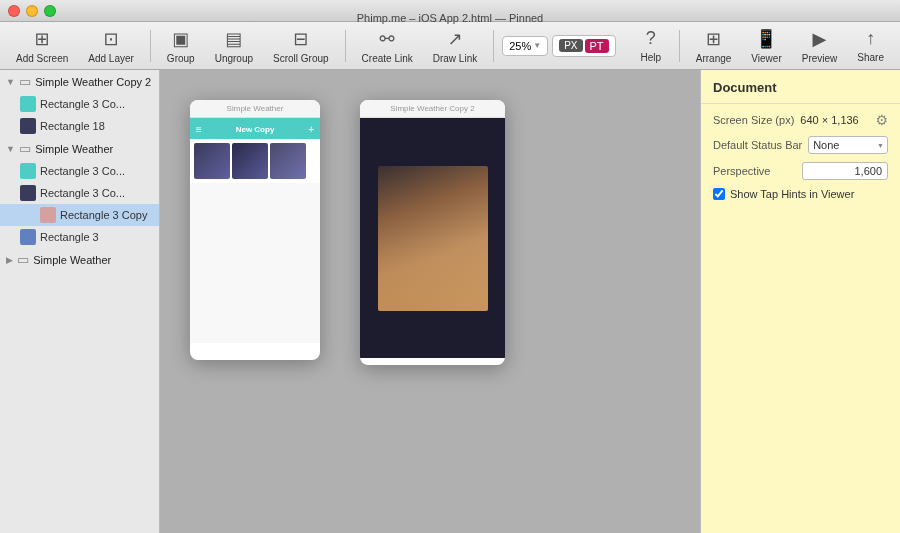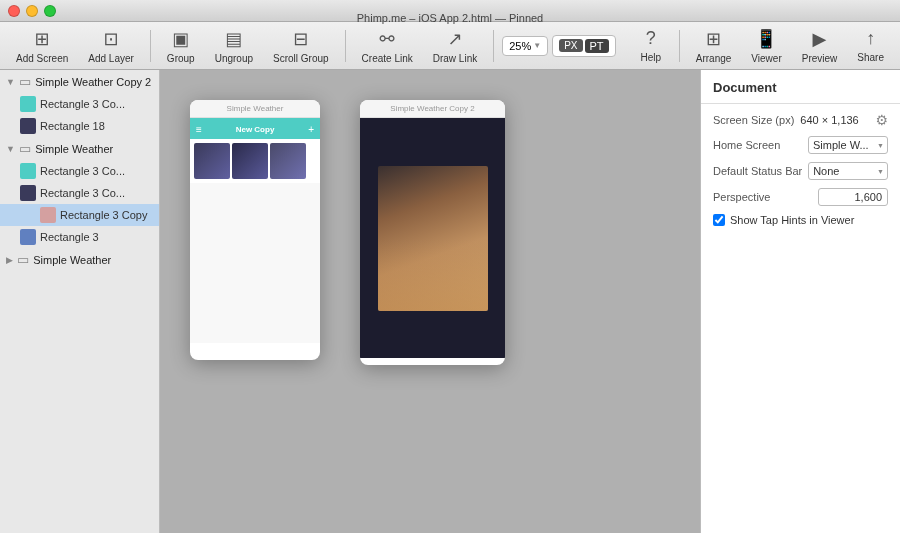--- a/index.html
+++ b/index.html
@@ -108,21 +108,21 @@
       gap: 4px;
     }
     .px-badge {
       background: #555;
       color: white;
       padding: 1px 5px;
       border-radius: 3px;
       font-size: 10px;
     }
     .pt-badge {
-      background: #404040;
+      background: #be185d;
       color: white;
       padding: 1px 5px;
       border-radius: 3px;
       font-size: 11px;
     }
 
     
     .main-layout {
       flex: 1;
       display: flex;
@@ -254,21 +254,21 @@
       bottom: 0;
       left: 0;
       right: 0;
       height: 50%;
       background: linear-gradient(to top, rgba(180,120,60,0.4), transparent);
     }
 
     
     .right-panel {
       width: 200px;
-      background: #ffffff;
+      background: #fef9c3;
       border-left: 1px solid #bbb;
       flex-shrink: 0;
       overflow-y: auto;
     }
     .panel-title {
       font-size: 13px;
       font-weight: 600;
       color: #333;
       padding: 10px 12px 8px 12px;
       border-bottom: 1px solid #ddd;
@@ -294,21 +294,21 @@
       color: #333;
       flex: 1;
       text-align: left;
     }
     .panel-input {
       background: white;
       border: 1px solid #bbb;
       border-radius: 3px;
       padding: 2px 5px;
       font-size: 11px;
-      width: 70px;
+      width: 86px;
       text-align: right;
       color: #333;
     }
     .panel-select {
       background: white;
       border: 1px solid #bbb;
       border-radius: 3px;
       padding: 2px 4px;
       font-size: 11px;
       width: 75px;
@@ -520,28 +520,20 @@
     <div class="panel-title">Document</div>
 
     <div class="panel-section">
 
       <div class="panel-row">
         <span class="panel-label">Screen Size (px)</span>
         <span class="panel-value">640 × 1,136</span>
         <span class="gear-icon">⚙</span>
       </div>
 
-      <div class="panel-row">
-        <span class="panel-label">Home Screen</span>
-        <div class="panel-select-wrap">
-          <select class="panel-select">
-            <option>Simple W...</option>
-          </select>
-        </div>
-      </div>
 
       <div class="panel-row">
         <span class="panel-label">Default Status Bar</span>
         <div class="panel-select-wrap">
           <select class="panel-select">
             <option>None</option>
           </select>
         </div>
       </div>
 

